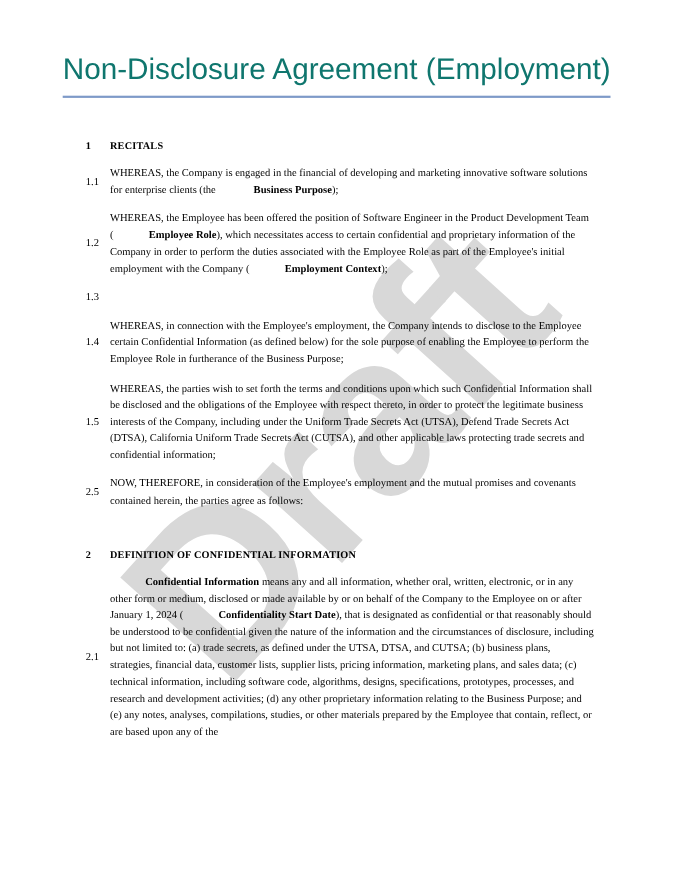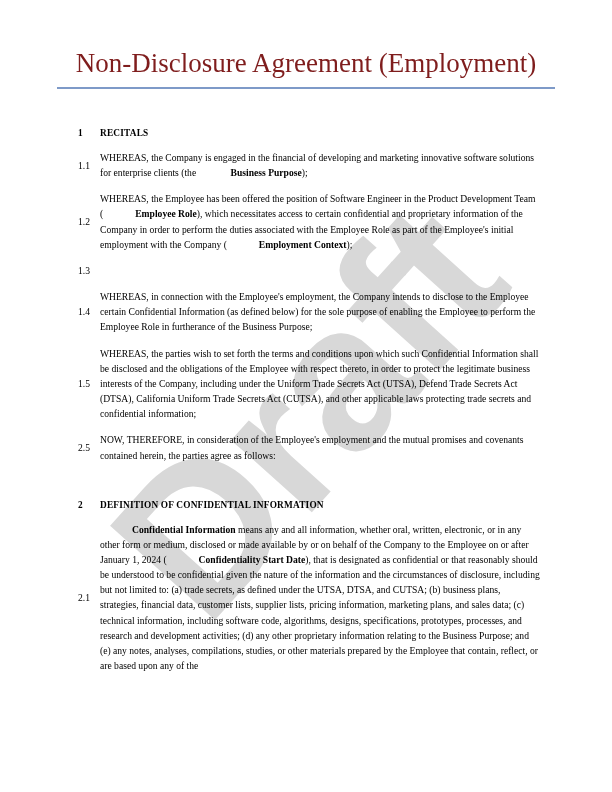--- a/index.html
+++ b/index.html
@@ -47,24 +47,24 @@
   }
 
   
   .doc-title-block {
     position: absolute;
     left: 57px;
     top: 48px;
     width: 498px;
   }
   .doc-title {
-    font-family: Liberation Serif, serif;
+    font-family: Liberation Sans, sans-serif;
     font-size: 27px;
     font-weight: 400;
-    color: #7f1d1d;
+    color: #0f766e;
     text-align: center;
     line-height: 1.15;
     margin: 0;
     padding-bottom: 8px;
     white-space: nowrap;
   }
   .title-rule {
     height: 2px;
     background: #7e9ac8;
     width: 100%;

